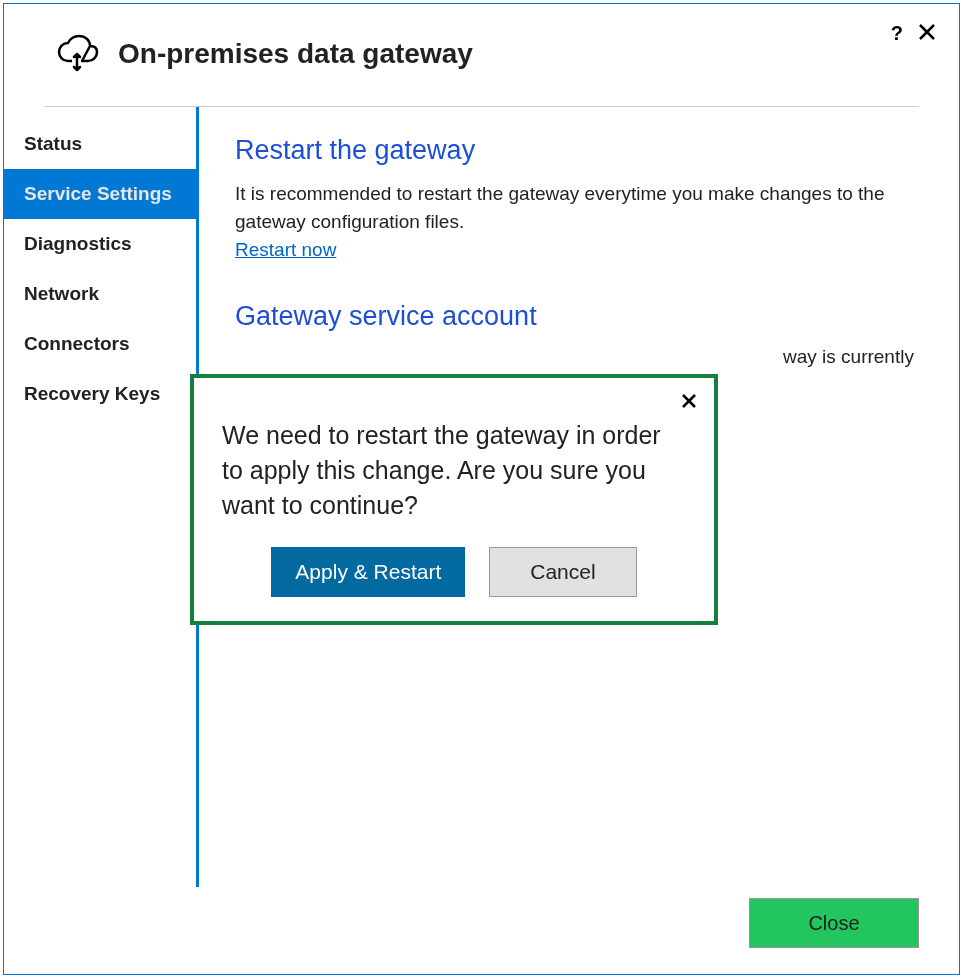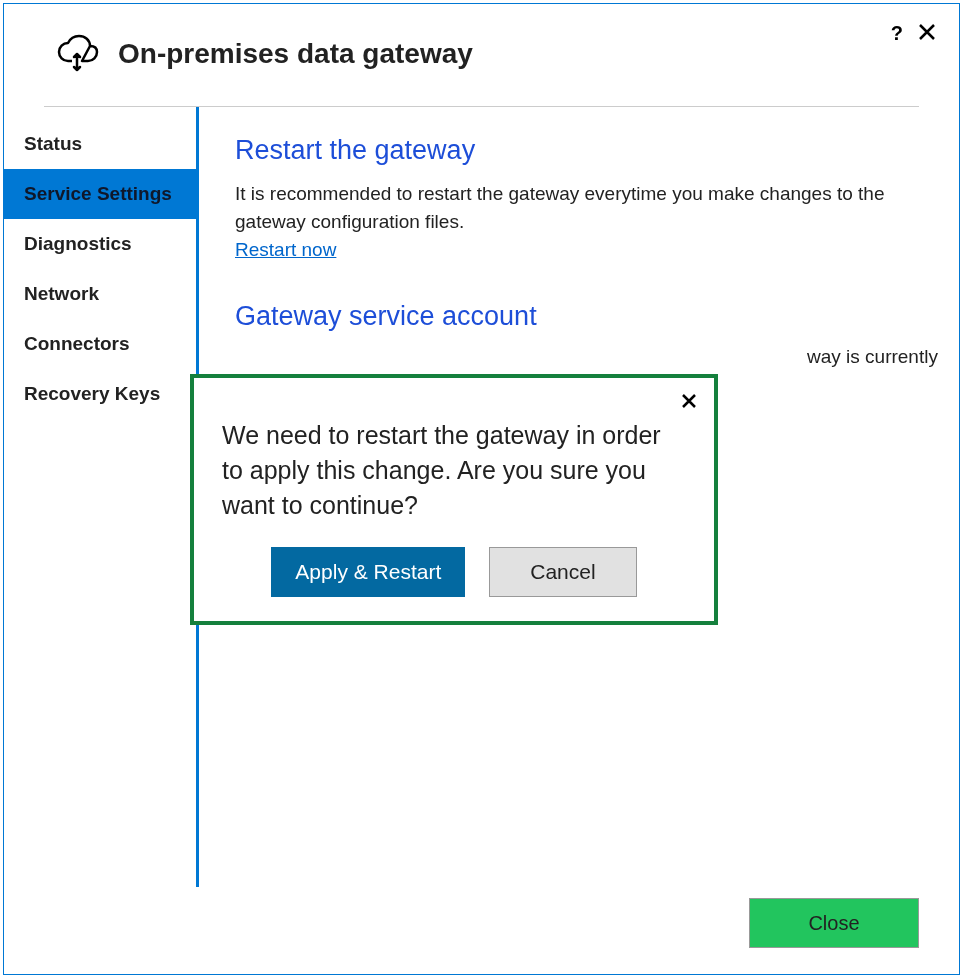--- a/index.html
+++ b/index.html
@@ -74,21 +74,21 @@
       font-weight: bold;
     }
     .sidebar-item {
       padding: 14px 20px;
       font-size: 19px;
       color: #222;
       cursor: pointer;
     }
     .sidebar-item.selected {
       background: #0078d4;
-      color: #0f172a;
+      color: #e5e5e5;
     }
     .main {
       flex: 1;
       border-left: 3px solid #0078d4;
       padding: 28px 0 0 36px;
       min-height: 700px;
     }
     .section-title {
       font-size: 27px;
       font-weight: 400;
@@ -213,21 +213,21 @@
     </div>
 
     <div class="main">
       <h2 class="section-title">Restart the gateway</h2>
       <p class="section-text">It is recommended to restart the gateway everytime you make changes to the gateway configuration files.</p>
       <a class="link">Restart now</a>
 
       <div class="second-section">
         <h2 class="section-title">Gateway service account</h2>
         <div style="position:relative;">
-          <span class="partial-text" style="position:absolute; left:572px; top:0; white-space:nowrap;">way is currently</span>
+          <span class="partial-text" style="position:absolute; left:548px; top:0; white-space:nowrap;">way is currently</span>
         </div>
       </div>
     </div>
   </div>
 
   <div class="footer">
     <button class="close-button">Close</button>
   </div>
 
   <div class="modal">

